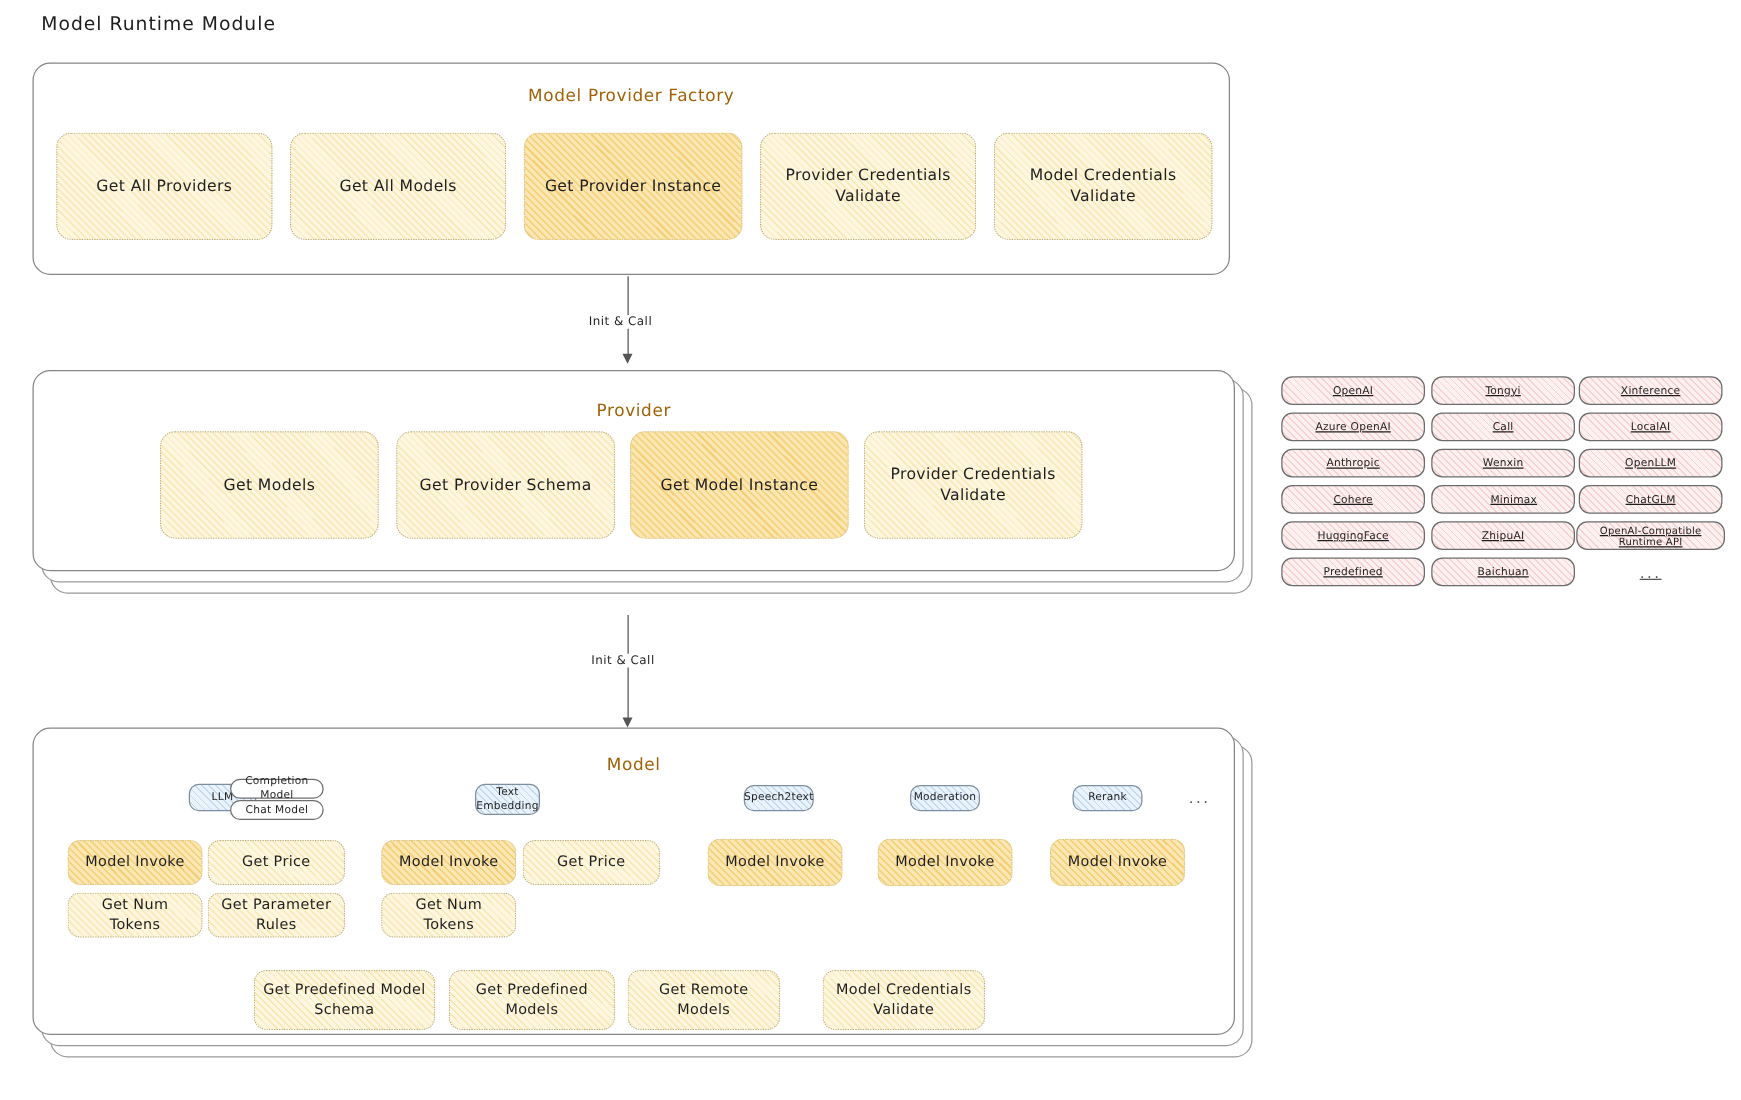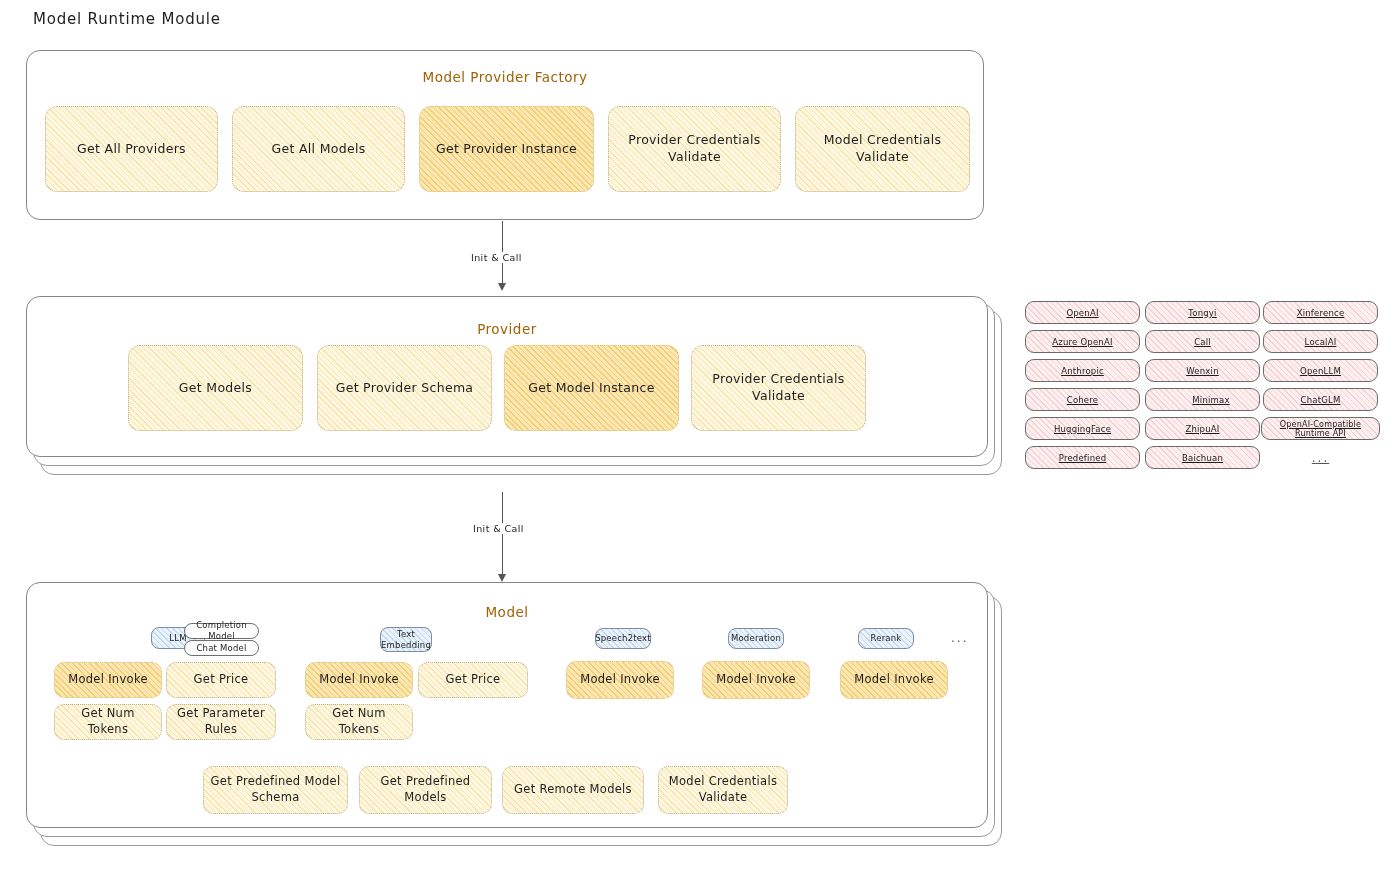--- a/index.html
+++ b/index.html
@@ -63,21 +63,21 @@
         rgba(246,214,130,0) 1px 4px);
   }
   .fbox.hl {
     background-color:#fbe7b4;
     background-image:
       repeating-linear-gradient(45deg,
         rgba(240,190,78,.65) 0 1.2px,
         rgba(240,190,78,0) 1.2px 4px);
     border-color:#d8c48c;
   }
-  .fbox.small { font-size:11.5px; border-radius:10px; }
+  .fbox.small { font-size:11.5px; border-radius:10px;margin-top:10px; }
 
   
   .chip {
     position:absolute;
     border:1.1px solid #6b6b6b;
     border-radius:9px;
     display:flex; align-items:center; justify-content:center;
     text-align:center;
     font-size:8.5px;
     color:#1e1e1e;
@@ -215,16 +215,16 @@
   <div class="badge hand" style="left:728px; top:628px; width:56px; height:21px; z-index:3;">Moderation</div>
   <div class="fbox hl hand small" style="left:702px; top:661px; width:108px; height:38px; z-index:3;">Model Invoke</div>
 
   <div class="badge hand" style="left:858px; top:628px; width:56px; height:21px; z-index:3;">Rerank</div>
   <div class="fbox hl hand small" style="left:840px; top:661px; width:108px; height:38px; z-index:3;">Model Invoke</div>
 
   <div class="dots hand" style="left:951px; top:631px; z-index:3;">...</div>
 
   <div class="fbox hand small" style="left:203px; top:766px; width:145px; height:48px; z-index:3;">Get Predefined Model Schema</div>
   <div class="fbox hand small" style="left:359px; top:766px; width:133px; height:48px; z-index:3;">Get Predefined Models</div>
-  <div class="fbox hand small" style="left:502px; top:766px; width:142px; height:48px; z-index:3;">Get Remote Models</div>
+  <div class="fbox hand small" style="left:502px; top:766px; width:122px; height:48px; z-index:3;">Get Remote Models</div>
   <div class="fbox hand small" style="left:658px; top:766px; width:130px; height:48px; z-index:3;">Model Credentials Validate</div>
 
 </div>
 
 </body></html>

